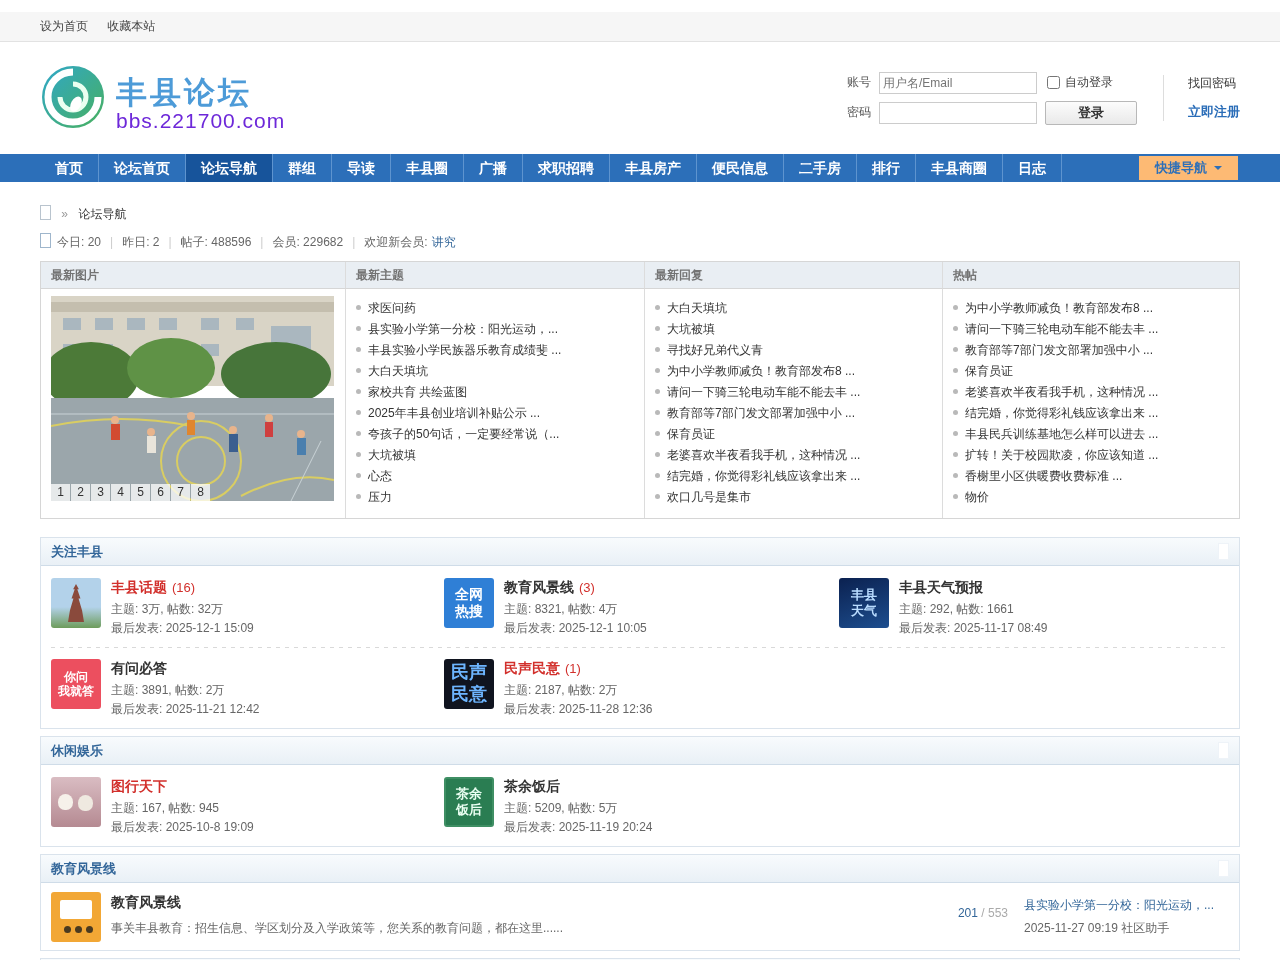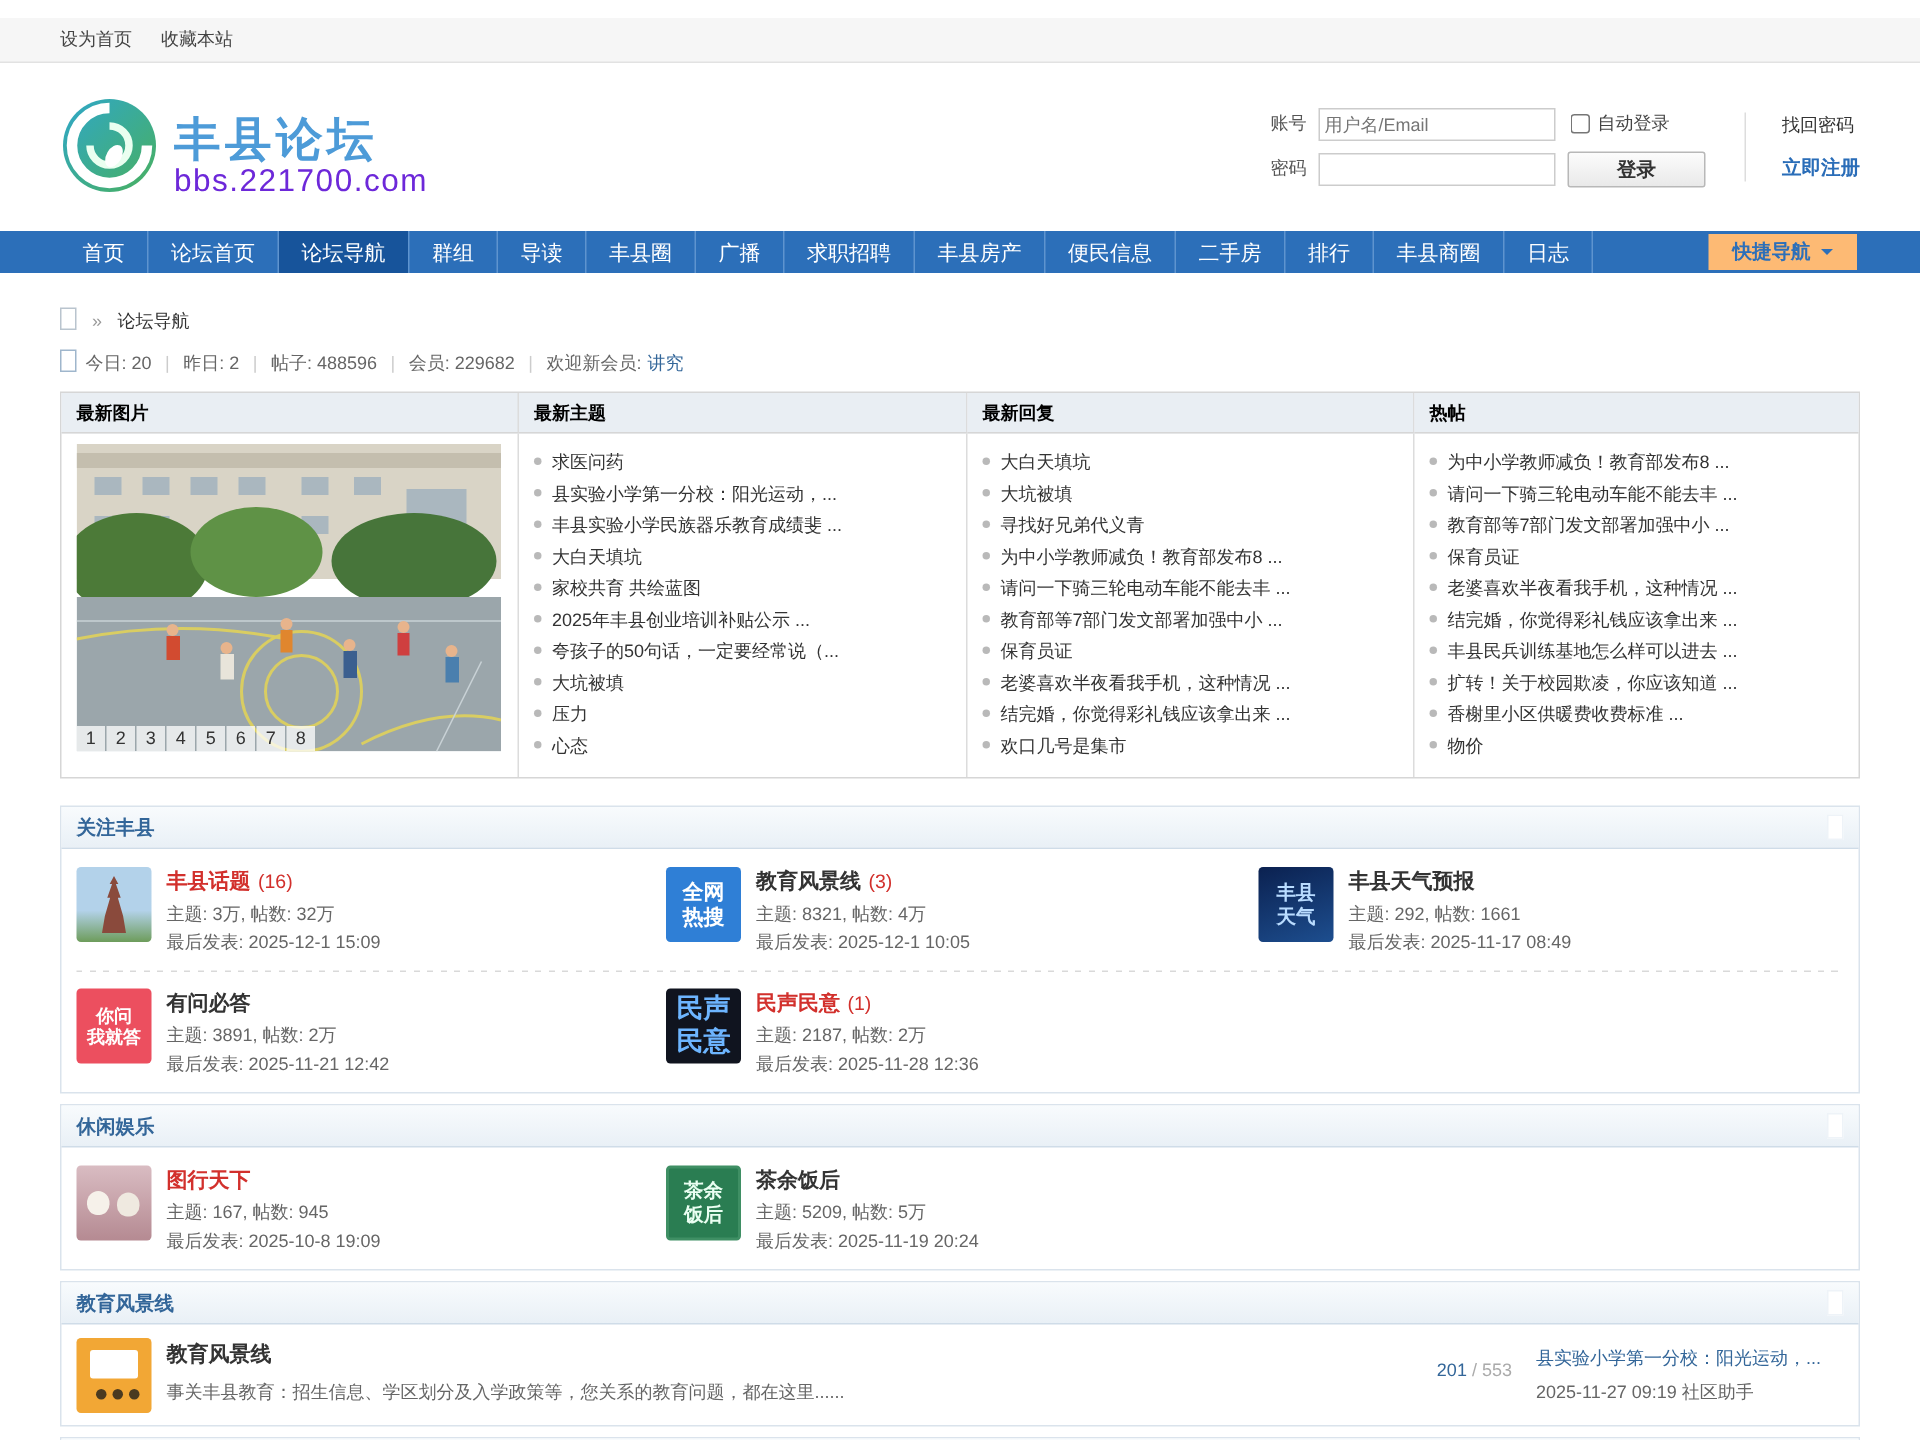--- a/index.html
+++ b/index.html
@@ -29,40 +29,40 @@
   .login-btn{width:92px;height:24px;background:linear-gradient(#fcfcfc,#e9e9e9);border:1px solid #b8b8b8;border-radius:2px;font-weight:bold;color:#333;font-size:13px;cursor:pointer}
   .login-side{border-left:1px solid #ddd;margin-left:14px;padding-left:24px;display:flex;flex-direction:column;gap:11px}
   .forgot{color:#333}
   .register{color:#2a6db8;font-weight:bold;font-size:13px}
 
   
   .nav{background:#2c6fb9;height:28px}
   .nav .wrap{display:flex;height:28px}
   .nav ul{list-style:none;margin:0;padding:0;display:flex;flex:1}
   .nav li{border-right:1px solid #5e94cf}
-  .nav li a{display:block;line-height:28px;padding:0 15px;color:#fff;font-weight:normal;font-size:14px}
+  .nav li a{display:block;line-height:28px;padding:0 15px;color:#fff;font-weight:bold;font-size:14px}
   .nav li a[data-active="true"]{background:#17549b}
   .quicknav{margin:2px 2px 2px auto;background:#fdba74;color:#2c6fb9;font-weight:bold;font-size:13px;
             line-height:24px;padding:0 16px;display:flex;align-items:center;cursor:pointer}
   .caret{width:0;height:0;border:4px solid transparent;border-top-color:#2c6fb9;margin-left:7px;margin-top:4px}
 
   
   .crumb{padding:11px 0 4px;color:#333}
   .tofu{display:inline-block;width:9px;height:13px;border:1px solid #b9c4ce;vertical-align:-2px;background:#fff}
   .crumb .sep{color:#999;margin:0 7px}
   .stats{padding:6px 0 10px;color:#666}
   .stats .tofu{border-color:#9fb6cc;margin-right:6px}
   .stat + .stat::before{content:"|";color:#ccc;margin:0 9px;font-weight:normal}
   .stats .wl{margin-left:9px}
   .stats .wl::before{content:"|";color:#ccc;margin-right:9px}
   .welcome-user{color:#369;margin-left:4px}
 
   
   .panel{border:1px solid #d6d6d6;display:grid;grid-template-columns:305px 299px 298px 1fr;grid-template-rows:27px auto}
-  .ph{background:#e9eef3;border-bottom:1px solid #d6d6d6;line-height:26px;padding:0 10px;font-weight:bold;color:#000000}
+  .ph{background:#e9eef3;border-bottom:1px solid #d6d6d6;line-height:26px;padding:0 10px;font-weight:bold;color:#737373}
   .pc{padding:7px 0 10px}
   .ph:not(:nth-child(4)),.pc:not(:last-child){border-right:1px solid #dcdcdc}
   .pc ul{list-style:none;margin:2px 0 0;padding:0}
   .pc li{line-height:21px;padding:0 8px 0 10px;white-space:nowrap;overflow:hidden;text-overflow:ellipsis}
   .dot{display:inline-block;width:5px;height:5px;border-radius:50%;background:#b9b9b9;margin-right:7px;vertical-align:2px}
   .photo-wrap{padding:7px 10px}
   .photo{position:relative;width:283px;height:205px;overflow:hidden}
   .photo svg{display:block}
   .pager{position:absolute;left:0;bottom:0;display:flex}
   .pg{width:19px;height:17px;line-height:17px;text-align:center;background:rgba(255,255,255,.75);color:#333;margin-right:1px;font-size:12px;cursor:pointer}
@@ -323,22 +323,22 @@
       <ul>
 
       <li><span class="dot"></span><a>求医问药</a></li>
           <li><span class="dot"></span><a>县实验小学第一分校：阳光运动，...</a></li>
           <li><span class="dot"></span><a>丰县实验小学民族器乐教育成绩斐 ...</a></li>
           <li><span class="dot"></span><a>大白天填坑</a></li>
           <li><span class="dot"></span><a>家校共育 共绘蓝图</a></li>
           <li><span class="dot"></span><a>2025年丰县创业培训补贴公示 ...</a></li>
           <li><span class="dot"></span><a>夸孩子的50句话，一定要经常说（...</a></li>
           <li><span class="dot"></span><a>大坑被填</a></li>
+          <li><span class="dot"></span><a>心态</a></li>
           <li><span class="dot"></span><a>压力</a></li>
-          <li><span class="dot"></span><a>心态</a></li>
         </ul>
     </div>
     <div class="pc">
       <ul>
 
       <li><span class="dot"></span><a>大白天填坑</a></li>
           <li><span class="dot"></span><a>大坑被填</a></li>
           <li><span class="dot"></span><a>寻找好兄弟代义青</a></li>
           <li><span class="dot"></span><a>为中小学教师减负！教育部发布8 ...</a></li>
           <li><span class="dot"></span><a>请问一下骑三轮电动车能不能去丰 ...</a></li>

